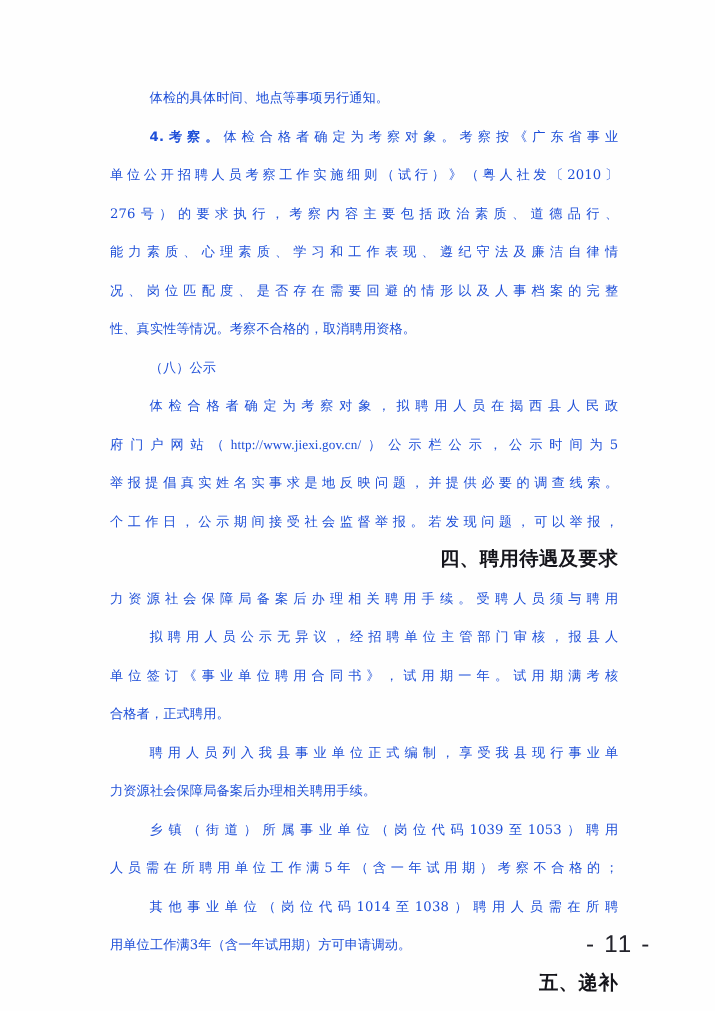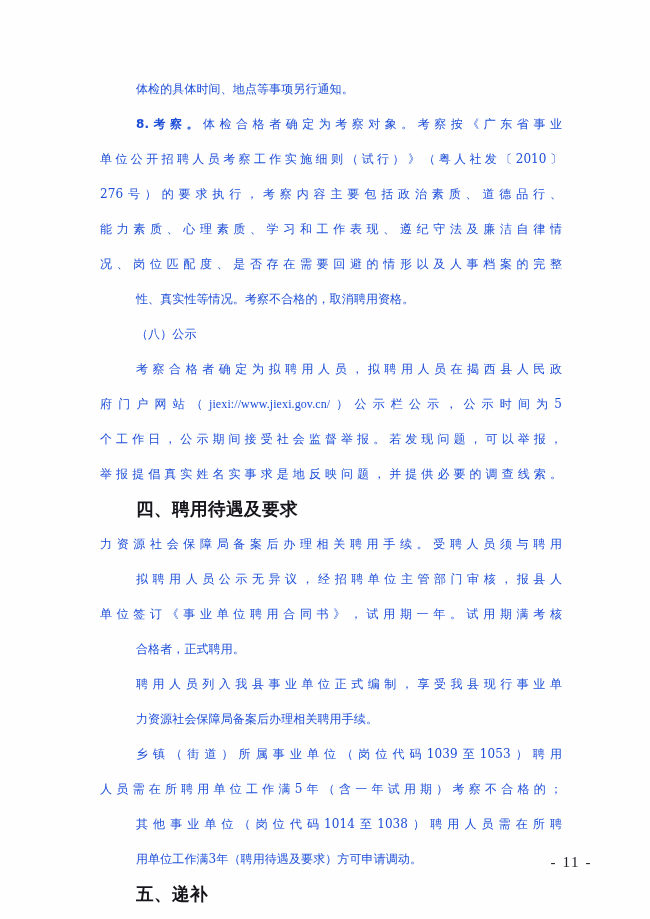--- a/index.html
+++ b/index.html
@@ -48,96 +48,96 @@
   .just-ind {
     text-align: justify;
     text-align-last: justify;
     white-space: normal;
     text-indent: 36px;
   }
   .last {
     text-align: left;
     text-align-last: left;
     white-space: normal;
-    margin-left: 36px;
   }
   .last-ind {
     text-align: left;
     text-align-last: left;
     white-space: normal;
     text-indent: 36px;
   }
   
   .heading {
     display: block;
     color: #15151b;
     font-size: 17.6px;
     line-height: 35.0px;
     height: 35.0px;
     font-weight: bold;
     font-family: "DejaVu Sans", "Liberation Sans", sans-serif;
     padding-left: 36px;
     letter-spacing: 0.4px;
+    text-align: right;
   }
   .inline-bold {
     font-weight: bold;
     font-family: "DejaVu Sans", "Liberation Sans", sans-serif;
   }
   .latin {
     font-family: "Liberation Serif", "DejaVu Serif", serif;
   }
   .page-number {
     position: absolute;
     right: 58px;
     bottom: 48px;
-    font-size: 15px;
+    font-size: 22px;
     color: #23232b;
-    font-family: Liberation Serif, serif;
+    font-family: Liberation Sans, sans-serif;
     letter-spacing: 1.6px;
     white-space: pre;
   }
 </style>
 </head>
 <body>
 
 <div class="page">
 
   <div class="content">
 
     <div class="line last-ind">体检的具体时间、地点等事项另行通知。</div>
 
-    <div class="line just-ind"><span class="inline-bold">8.考察。</span><span>体检合格者确定为考察对象。考察按《广东省事业</span></div>
+    <div class="line just-ind"><span class="inline-bold">4.考察。</span><span>体检合格者确定为考察对象。考察按《广东省事业</span></div>
     <div class="line just">单位公开招聘人员考察工作实施细则（试行）》（粤人社发〔2010〕</div>
     <div class="line just">276号）的要求执行，考察内容主要包括政治素质、道德品行、</div>
     <div class="line just">能力素质、心理素质、学习和工作表现、遵纪守法及廉洁自律情</div>
     <div class="line just">况、岗位匹配度、是否存在需要回避的情形以及人事档案的完整</div>
     <div class="line last">性、真实性等情况。考察不合格的，取消聘用资格。</div>
 
     <div class="line last-ind">（八）公示</div>
 
-    <div class="line just-ind">考察合格者确定为拟聘用人员，拟聘用人员在揭西县人民政</div>
-    <div class="line just"><span>府门户网站（</span><span class="latin">jiexi://www.jiexi.gov.cn/</span><span>）公示栏公示，公示时间为5</span></div>
+    <div class="line just-ind">体检合格者确定为考察对象，拟聘用人员在揭西县人民政</div>
+    <div class="line just"><span>府门户网站（</span><span class="latin">http://www.jiexi.gov.cn/</span><span>）公示栏公示，公示时间为5</span></div>
+    <div class="line just">举报提倡真实姓名实事求是地反映问题，并提供必要的调查线索。</div>
     <div class="line just">个工作日，公示期间接受社会监督举报。若发现问题，可以举报，</div>
-    <div class="line just">举报提倡真实姓名实事求是地反映问题，并提供必要的调查线索。</div>
 
     <div class="heading">四、聘用待遇及要求</div>
 
     <div class="line just">力资源社会保障局备案后办理相关聘用手续。受聘人员须与聘用</div>
     <div class="line just-ind">拟聘用人员公示无异议，经招聘单位主管部门审核，报县人</div>
     <div class="line just">单位签订《事业单位聘用合同书》，试用期一年。试用期满考核</div>
     <div class="line last">合格者，正式聘用。</div>
 
     <div class="line just-ind">聘用人员列入我县事业单位正式编制，享受我县现行事业单</div>
     <div class="line last">力资源社会保障局备案后办理相关聘用手续。</div>
 
     <div class="line just-ind">乡镇（街道）所属事业单位（岗位代码1039至1053）聘用</div>
     <div class="line just">人员需在所聘用单位工作满5年（含一年试用期）考察不合格的；</div>
 
     <div class="line just-ind">其他事业单位（岗位代码1014至1038）聘用人员需在所聘</div>
-    <div class="line last">用单位工作满3年（聘用待遇及要求）方可申请调动。</div>
+    <div class="line last">用单位工作满3年（含一年试用期）方可申请调动。</div>
 
     <div class="heading">五、递补</div>
 
     <div class="line last-ind">出现下列情形之一的，将在7个工作日内决定是否进行递补：</div>
 
   </div>
 
   <div class="page-number">- 11 -</div>
 
 </div>

